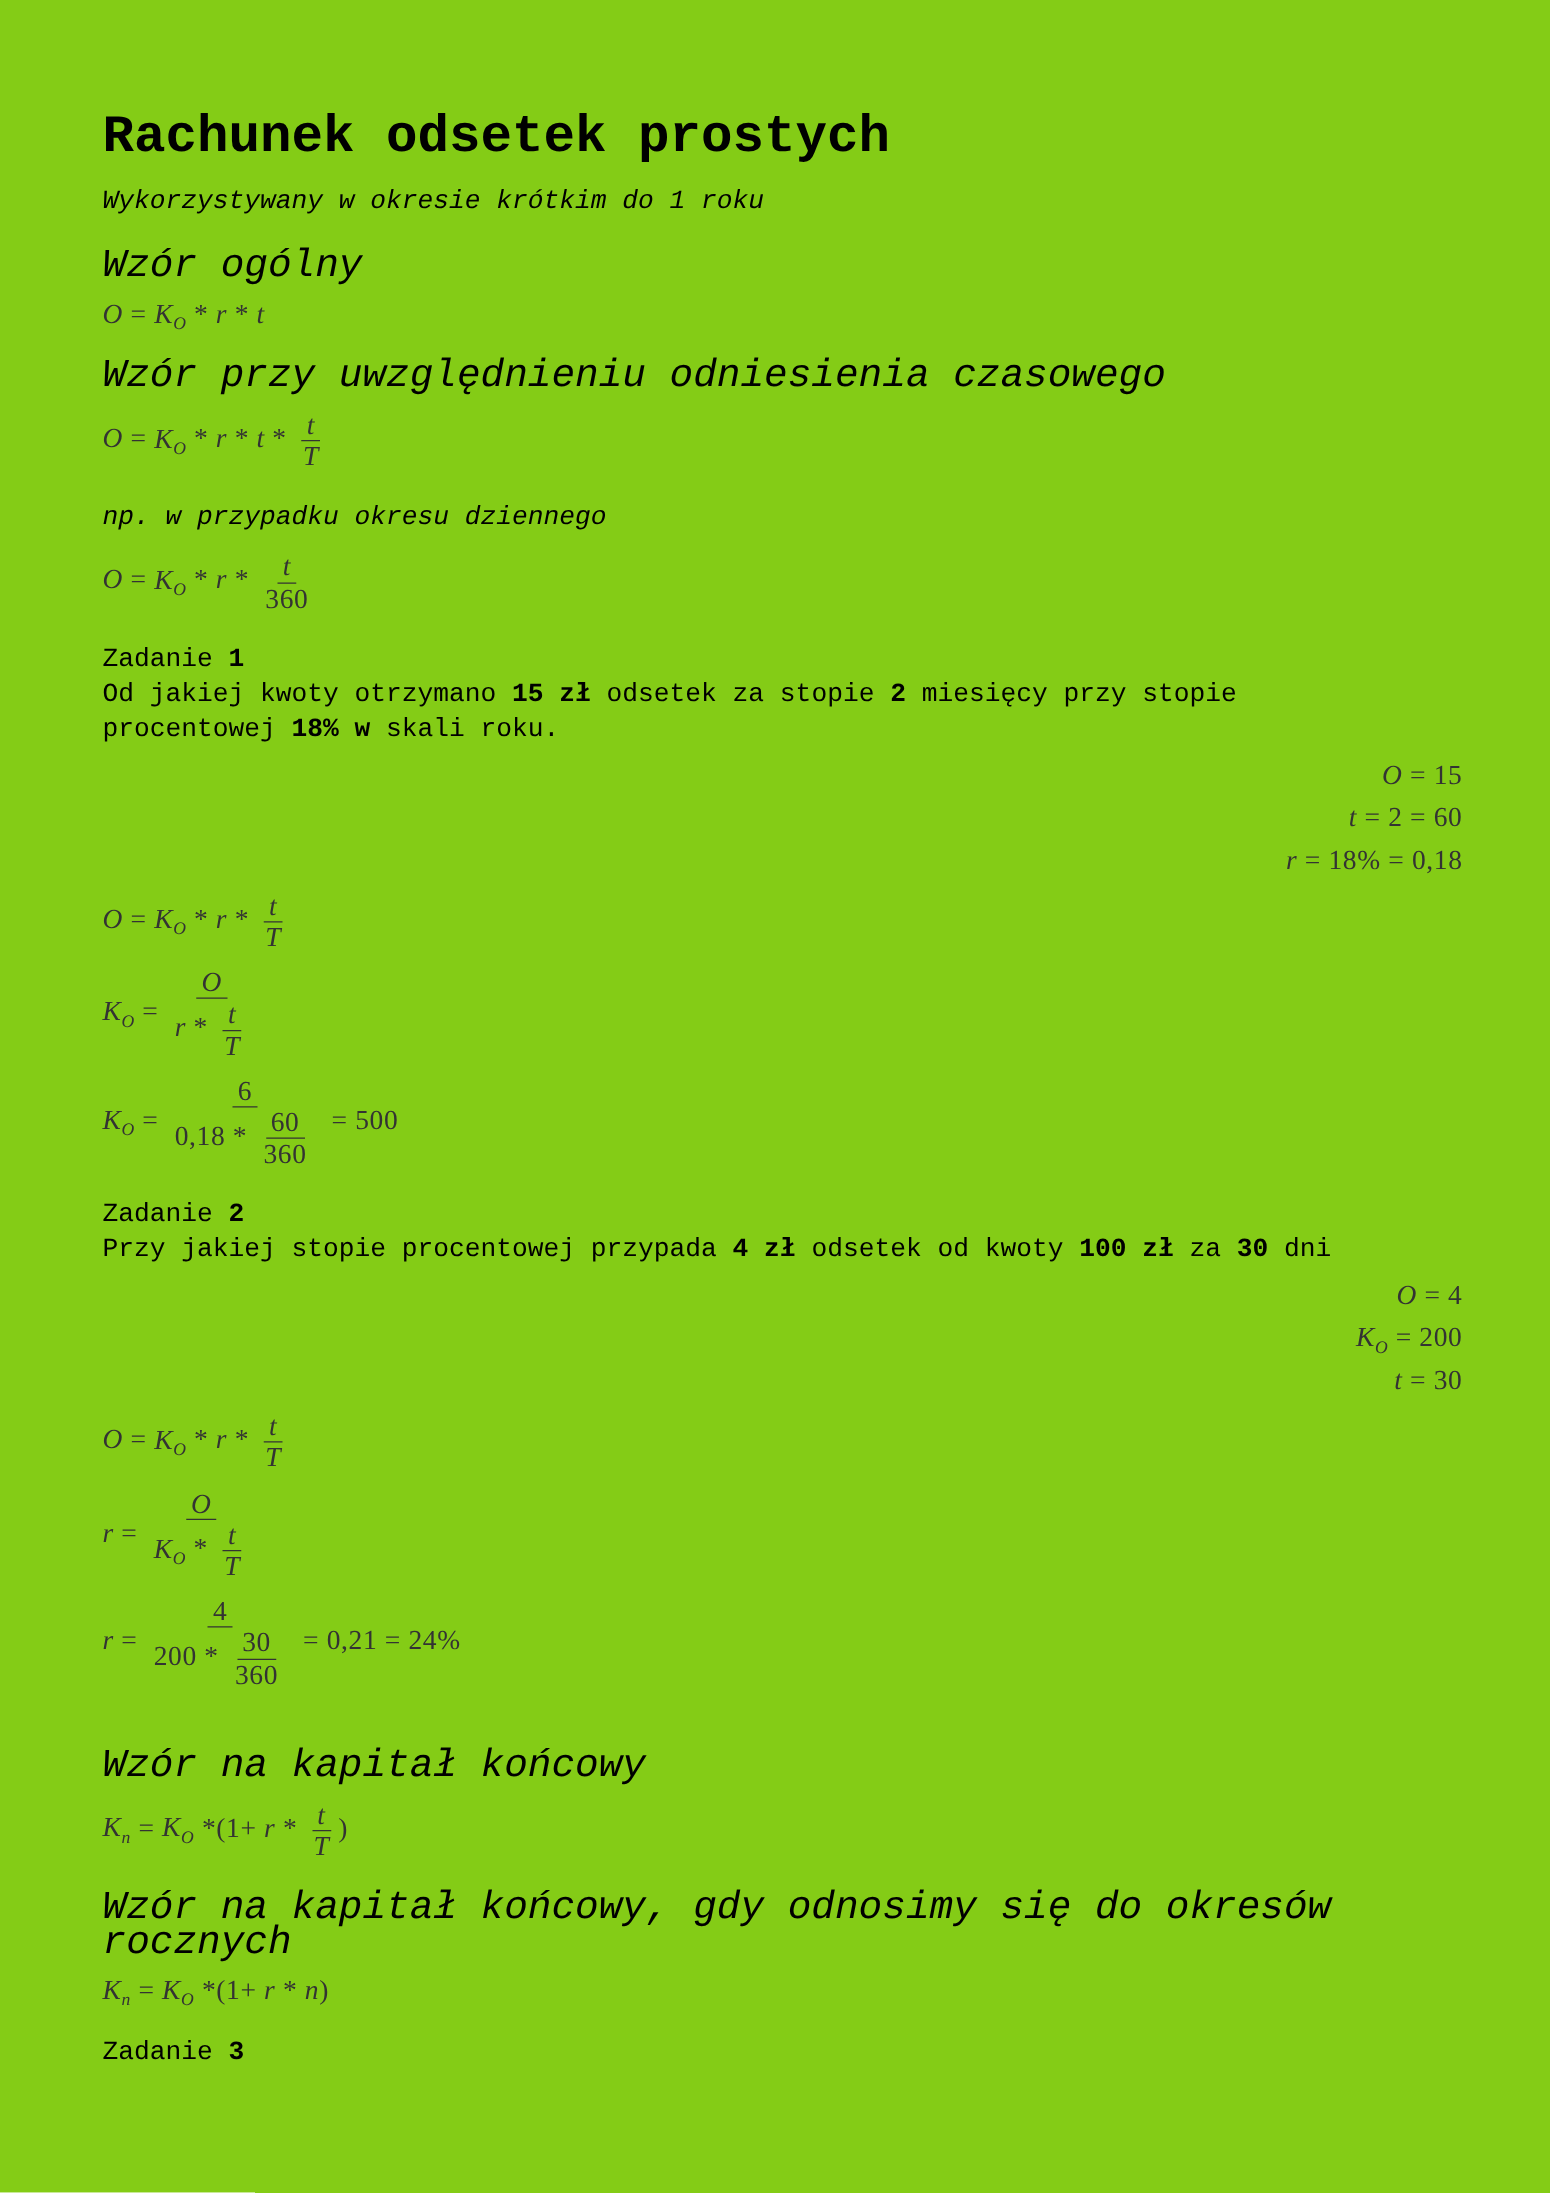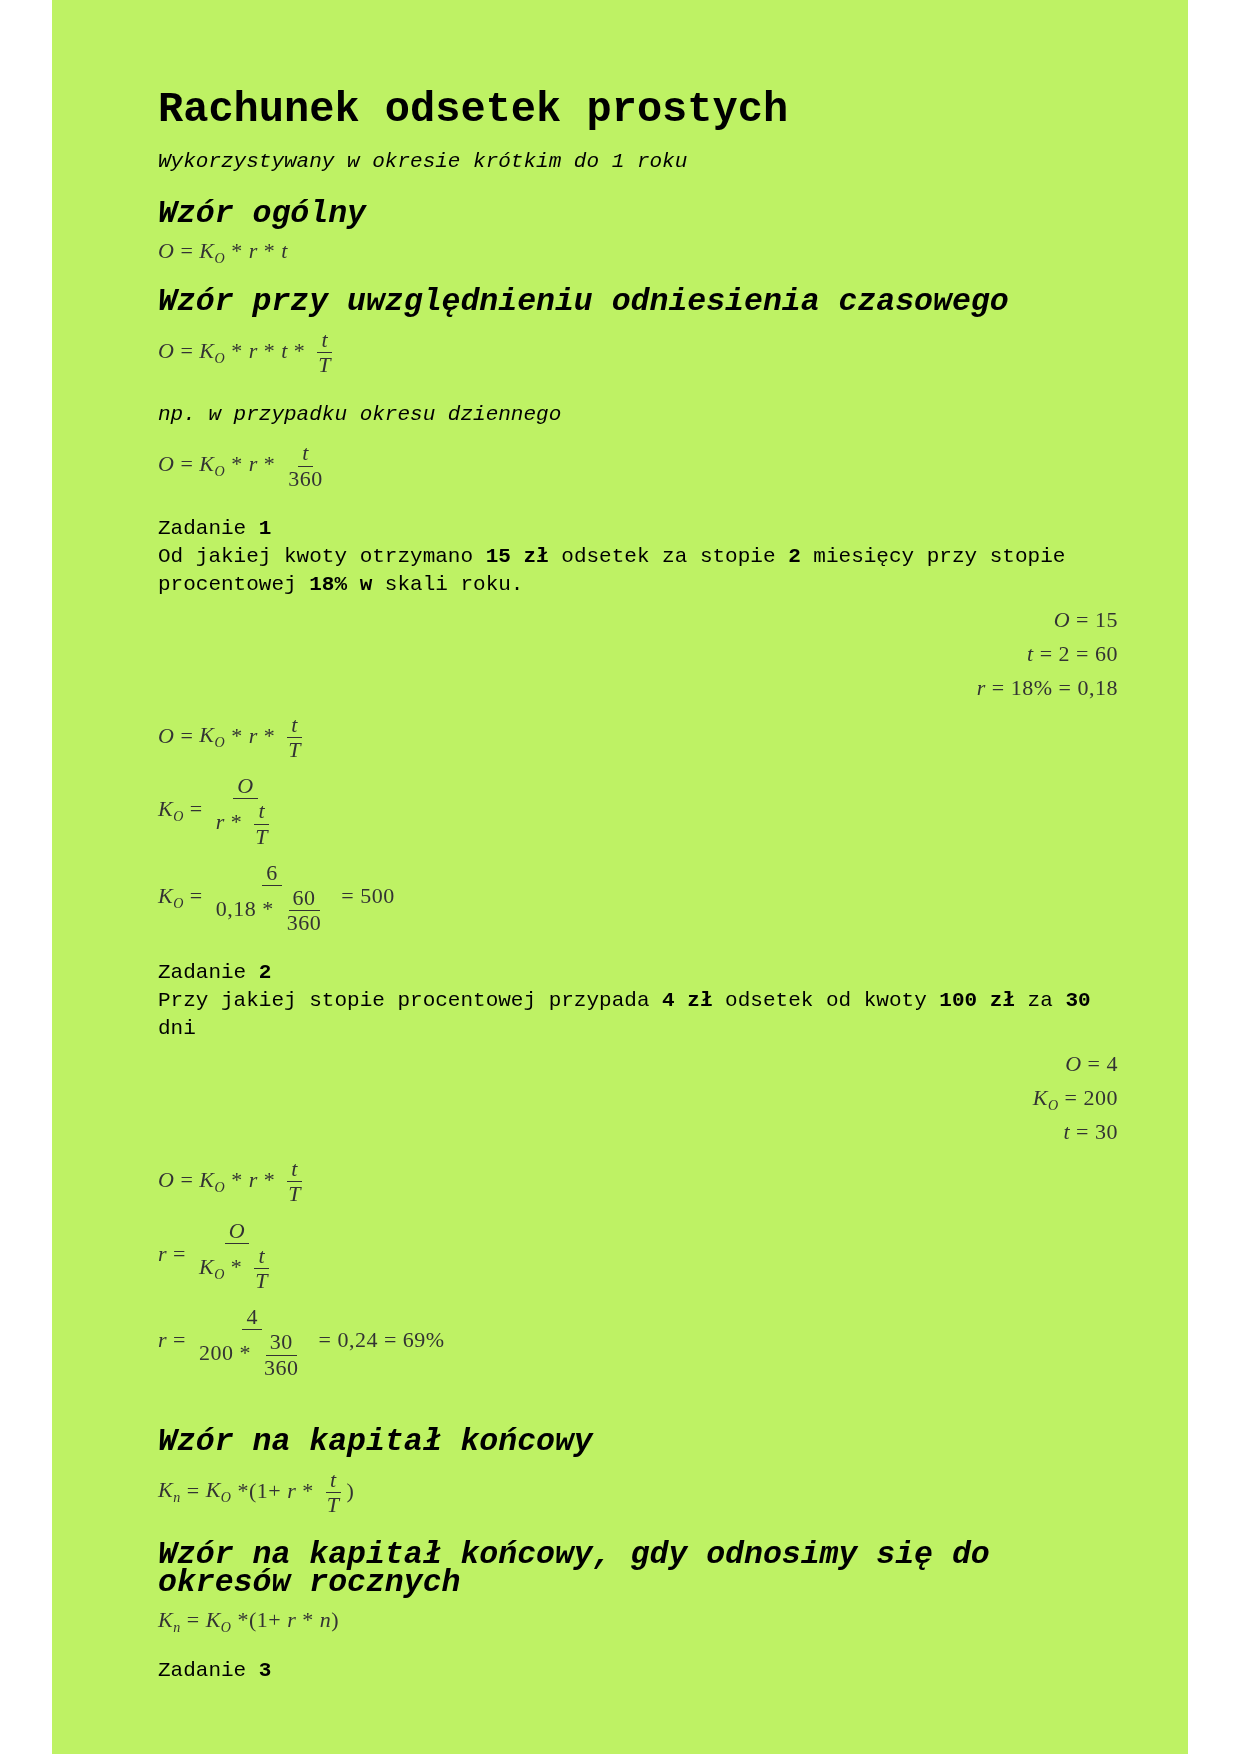--- a/index.html
+++ b/index.html
@@ -1,31 +1,31 @@
 <!DOCTYPE html>
 <html lang="pl"><head>
 <meta charset="utf-8">
 <title>Rachunek odsetek prostych</title>
 <style>
   * { margin:0; padding:0; box-sizing:border-box; }
   html, body { background:#ffffff; }
   .page {
     position:relative;
-    width:1136px; height:1754px;
+    width:1240px; height:1754px;
     margin:0 auto;
-    background:#bef264;
-    padding:96px 70px 40px 106px;
+    background:#84cc16;
+    padding:96px 70px 40px 82px;
     font-family:"Liberation Mono","DejaVu Sans Mono",monospace;
     font-size:21px; line-height:28px;
     color:#000000;
     overflow:hidden;
   }
   .title   { font-weight:bold; }
   .para    { margin-top:24px;font-style:italic; }
-  .heading { margin-top:24px; font-weight:bold; font-style:italic; }
+  .heading { margin-top:24px; font-weight:normal; font-style:italic; }
   .task    { margin-top:24px; }
   .task-line b, .task-head b { font-weight:bold; }
 
   
   .formula {
     margin-top:10px;
     font-family:"Liberation Serif","DejaVu Serif",serif;
     font-size:22px; line-height:26px;
     color:#333333;
     letter-spacing:0.5px;
@@ -111,21 +111,21 @@
             <span class="mnum"><span class="mi">t</span></span>
             <span class="mden"><span class="mi">T</span></span>
           </span></span>
       </span></div>
   <div class="formula big"><span class="mi">r</span><span class="mr"> = </span><span class="mfrac">
         <span class="mnum"><span class="mr">4</span></span>
         <span class="mden"><span class="mr">200 * </span><span class="mfrac">
             <span class="mnum"><span class="mr">30</span></span>
             <span class="mden"><span class="mr">360</span></span>
           </span></span>
-      </span><span class="mr"> = 0,24 = 69%</span></div>
+      </span><span class="mr"> = 0,21 = 24%</span></div>
 
   <h2 class="heading gap-lg">Wzór na kapitał końcowy</h2>
   <div class="formula big"><span><span class="mi">K</span><sub class="msb">n</sub></span><span class="mr"> = </span><span><span class="mi">K</span><sub class="msb">O</sub></span><span class="mr"> *(1+ </span><span class="mi">r</span><span class="mr"> * </span><span class="mfrac">
         <span class="mnum"><span class="mi">t</span></span>
         <span class="mden"><span class="mi">T</span></span>
       </span><span class="mr">)</span></div>
 
   <h2 class="heading">Wzór na kapitał końcowy, gdy odnosimy się do okresów rocznych</h2>
   <div class="formula"><span><span class="mi">K</span><sub class="msb">n</sub></span><span class="mr"> = </span><span><span class="mi">K</span><sub class="msb">O</sub></span><span class="mr"> *(1+ </span><span class="mi">r</span><span class="mr"> * </span><span class="mi">n</span><span class="mr">)</span></div>
 

